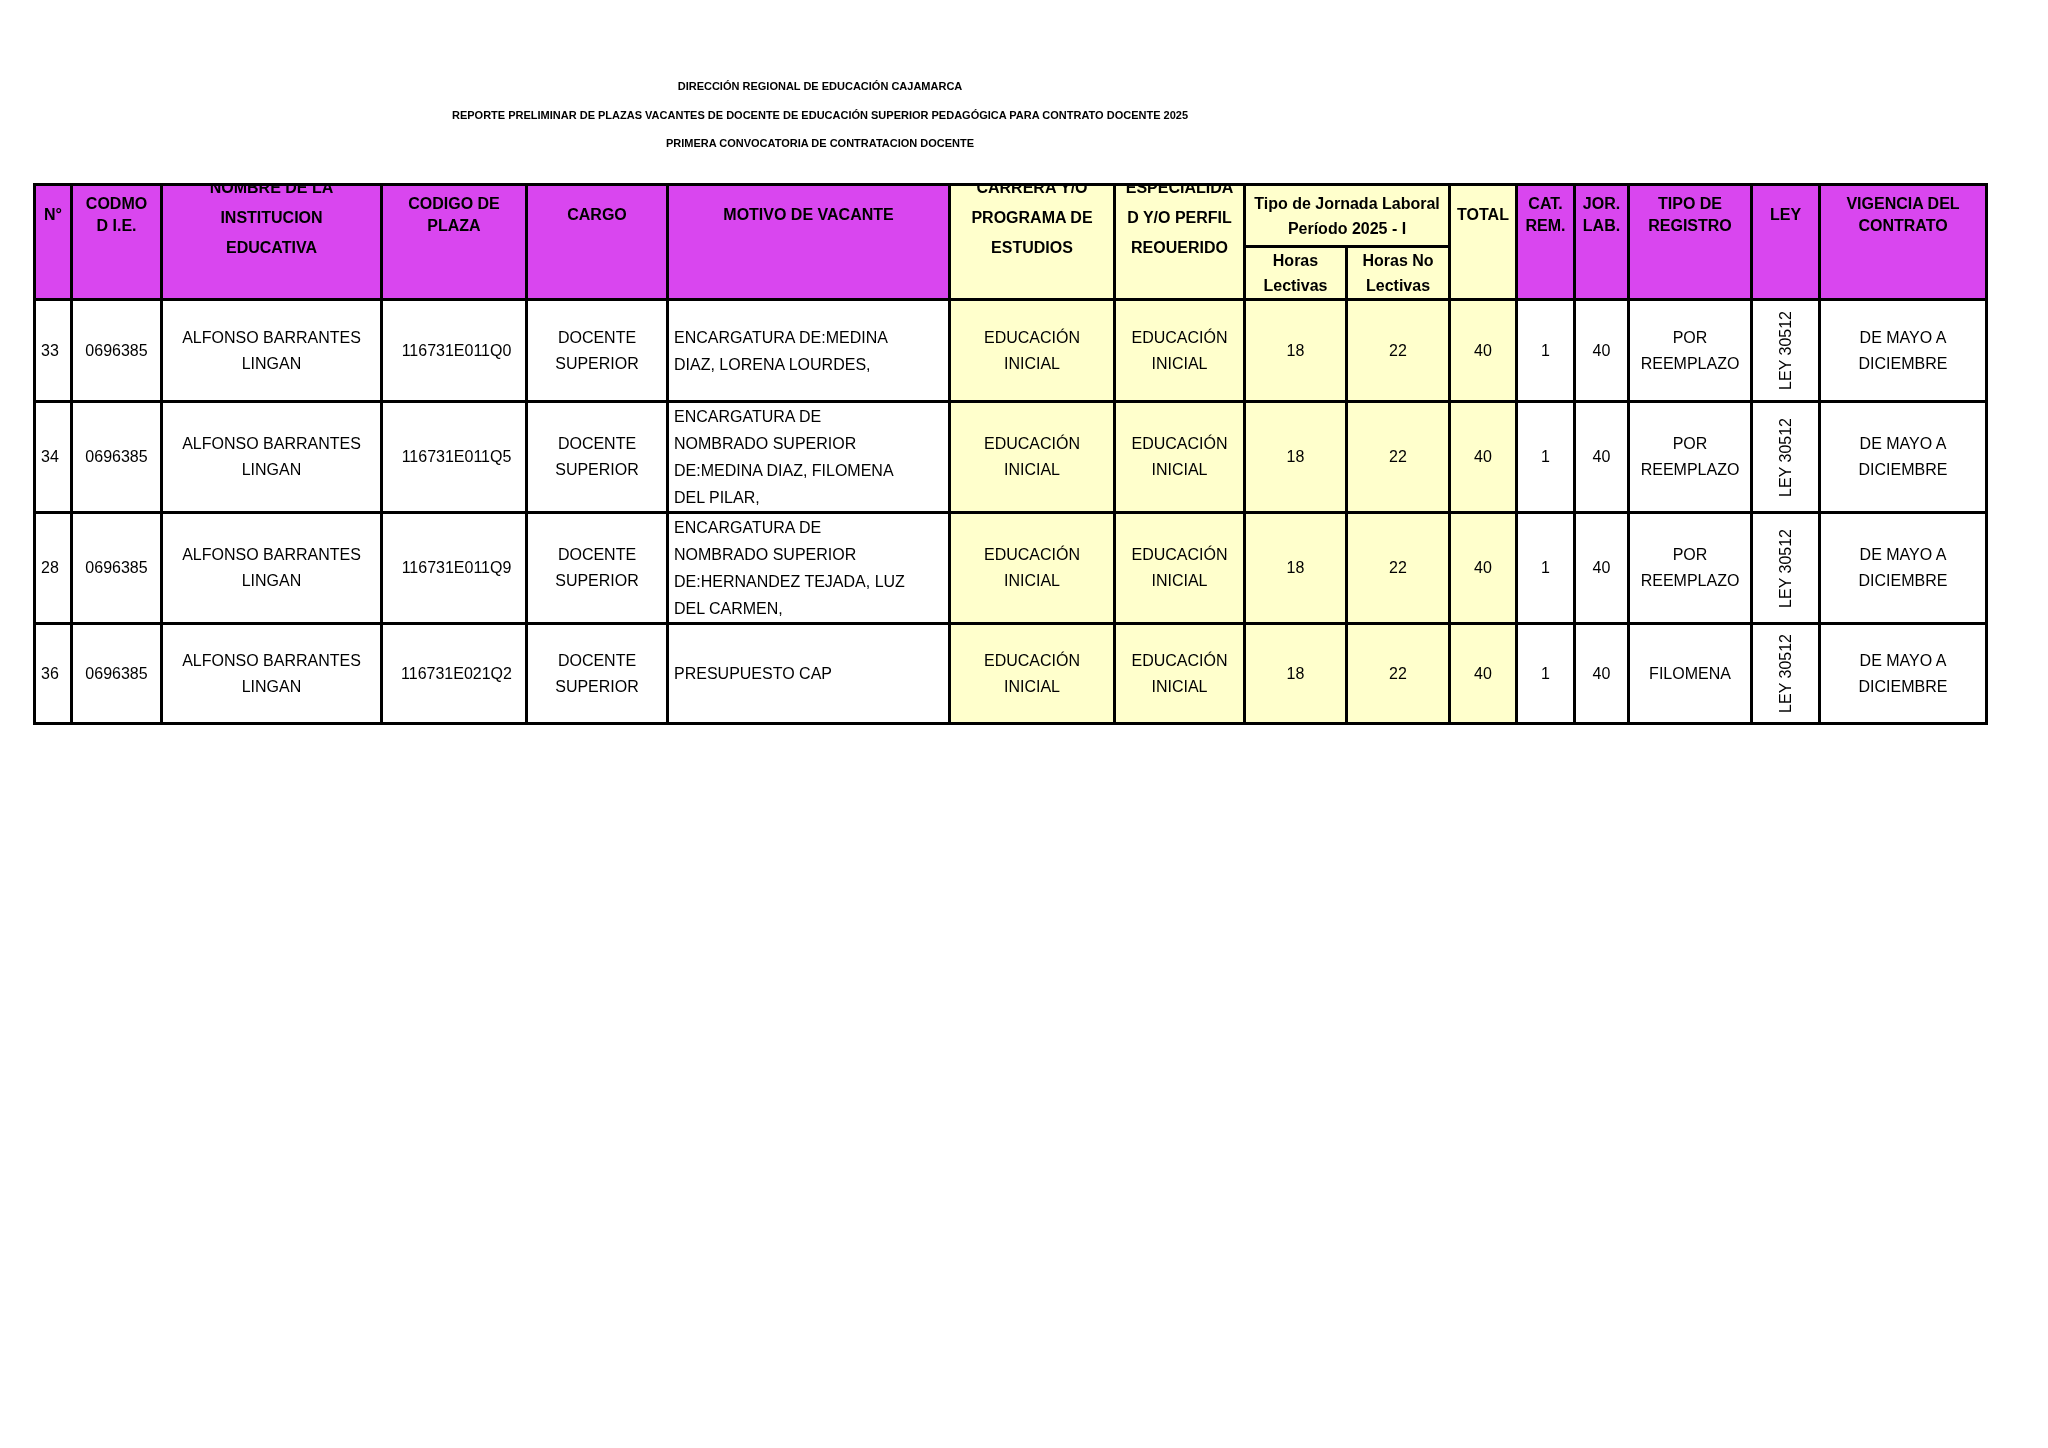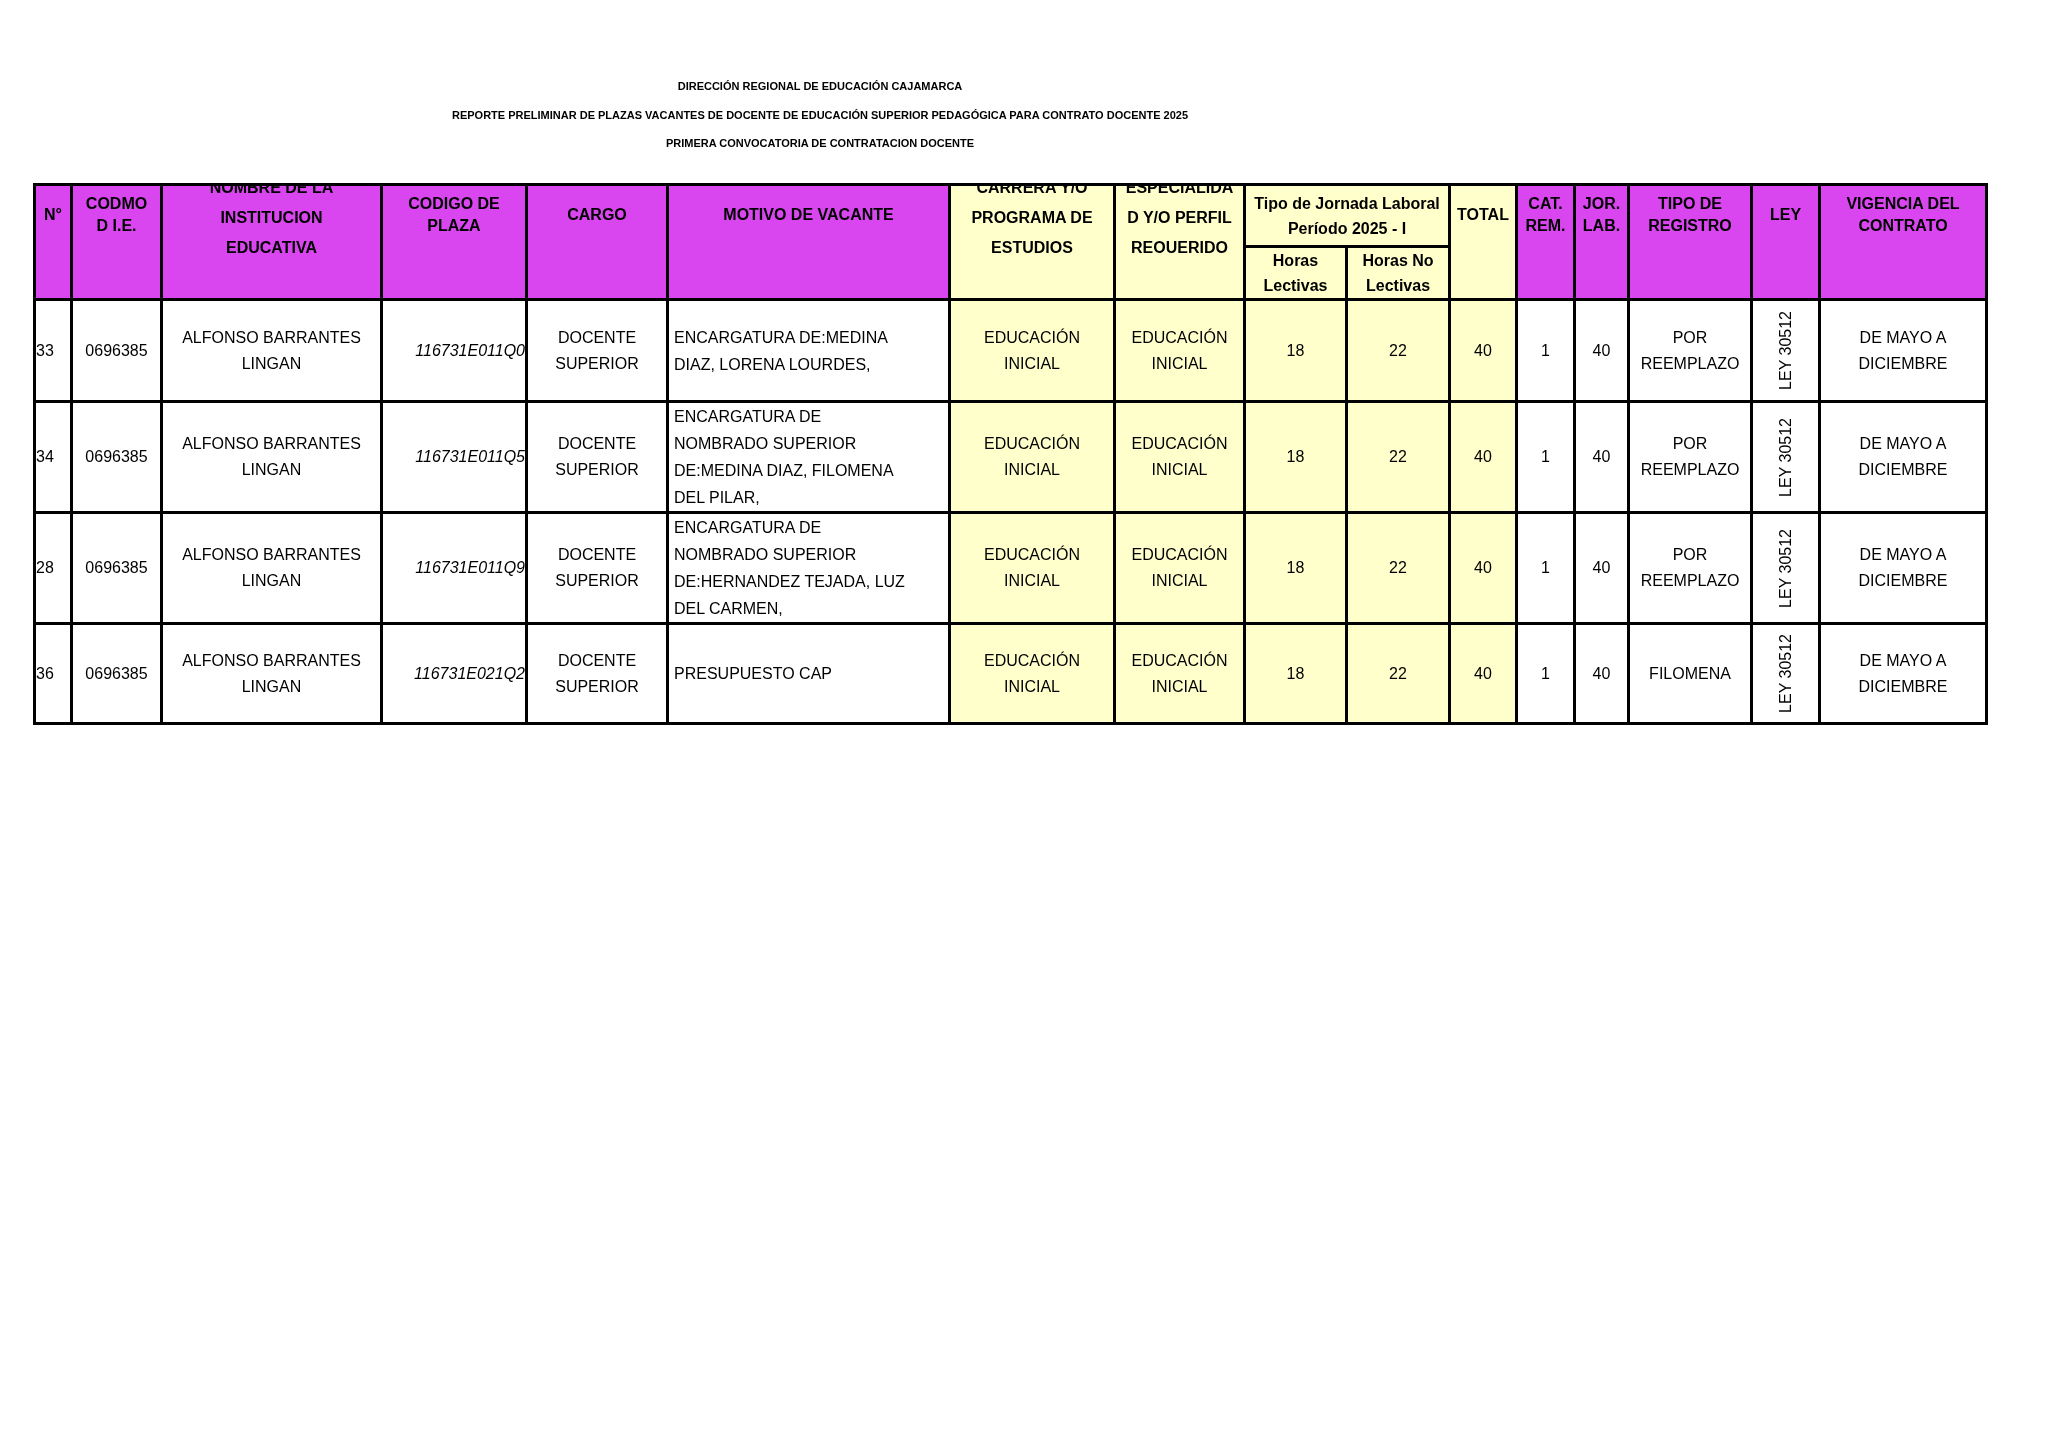--- a/index.html
+++ b/index.html
@@ -38,22 +38,22 @@
     white-space:pre-line;line-height:22px;
   }
   
   th.cliptop{vertical-align:top;}
   th.cliptop .clipwin{height:67px;overflow:hidden;}
   th.cliptop .cliptxt{margin-top:-13px;line-height:30px;white-space:pre-line;}
   .jornada{line-height:25px;}
   .subhead{line-height:25px;vertical-align:middle;}
   
   td{line-height:26px;}
-  td.left{text-align:right;padding-left:5px;font-style:italic;}
-  td.right{text-align:left;padding-right:6px;}
+  td.left{text-align:center;padding-left:5px;}
+  td.right{text-align:center;padding-right:6px;}
   td.motivo{text-align:left;padding-left:5px;line-height:27px;}
   td.pad{padding-left:14px;padding-right:14px;}
   .vert{
     writing-mode:vertical-rl;
     transform:rotate(180deg);
     margin:0 auto;
     white-space:nowrap;
     line-height:20px;
   }
 </style>

